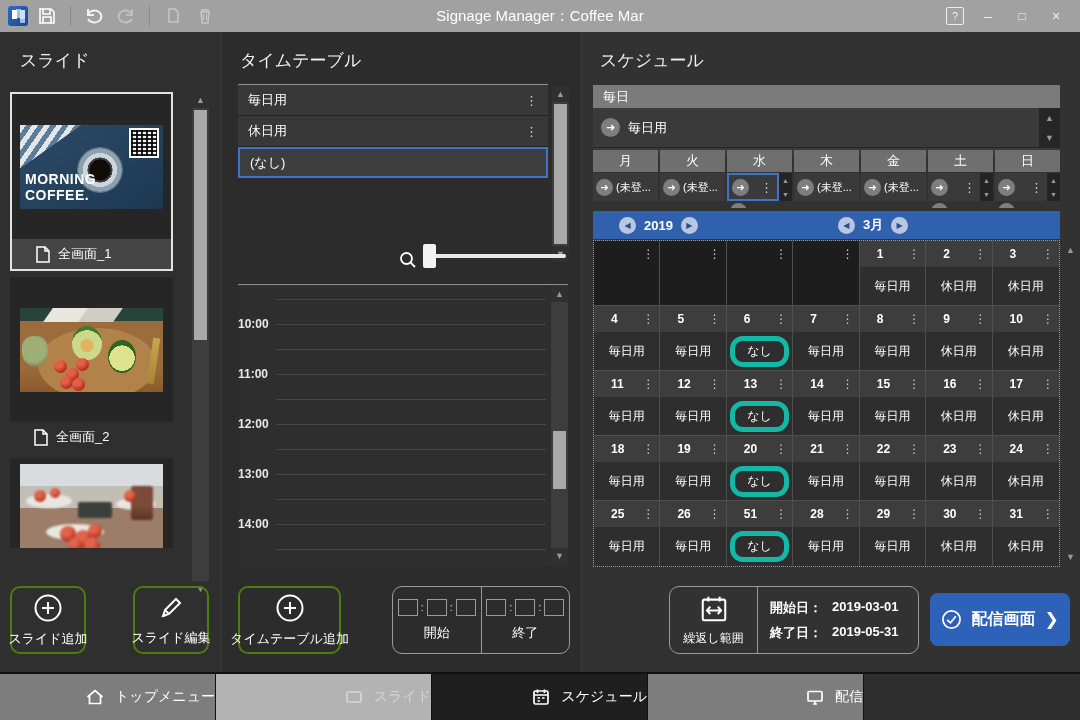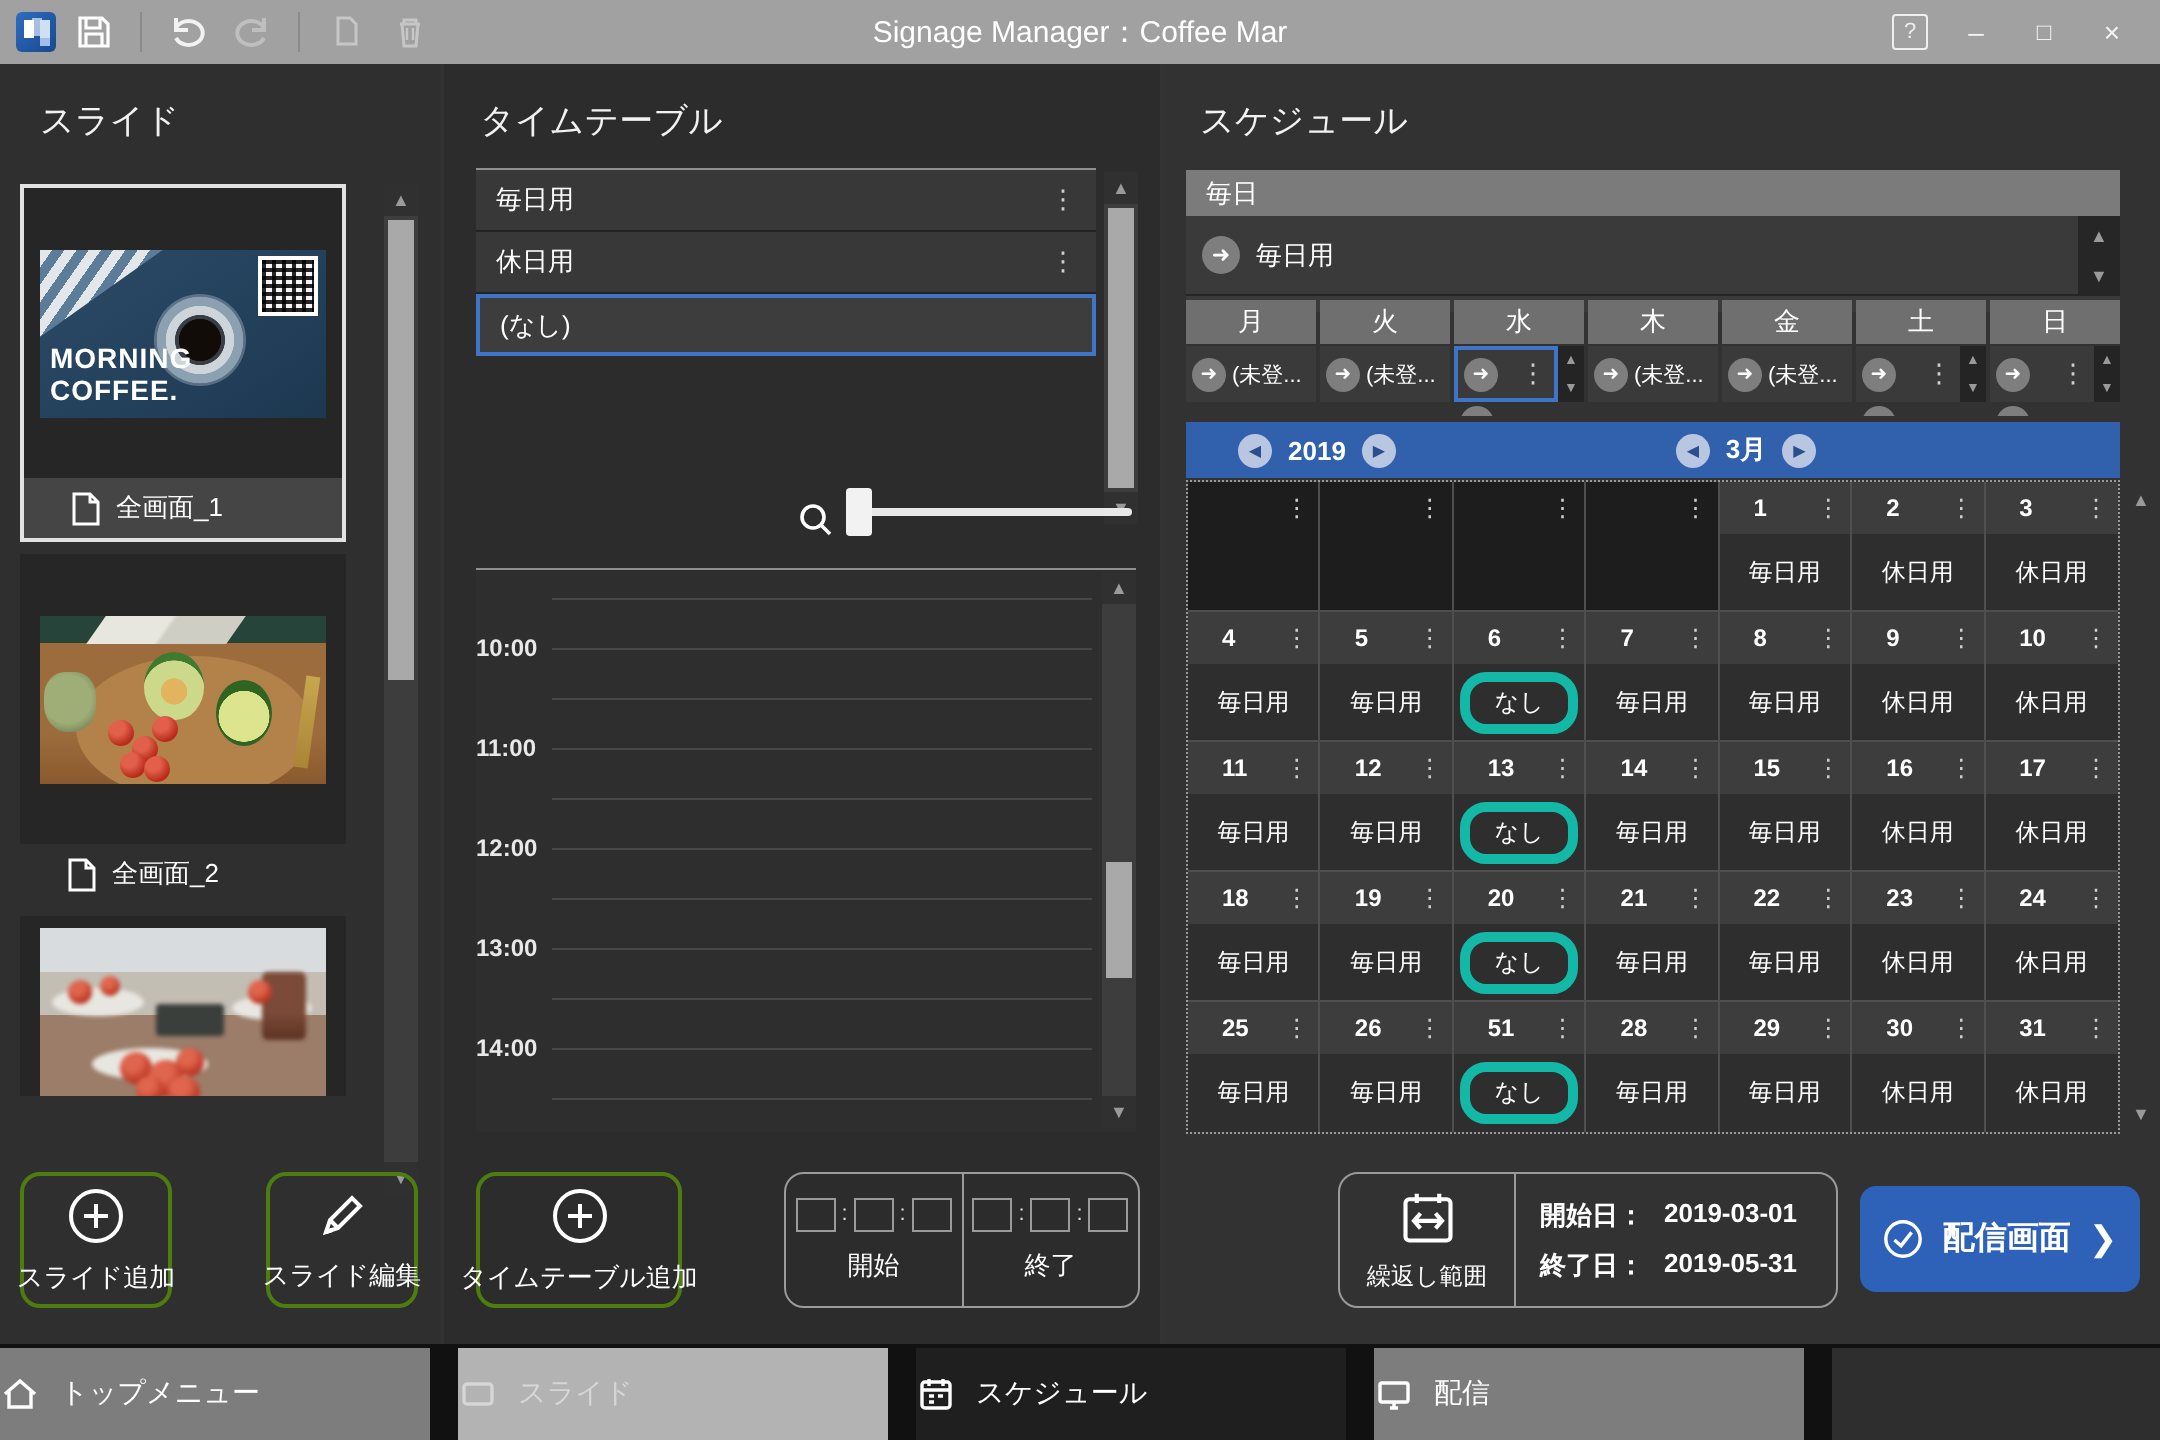--- a/index.html
+++ b/index.html
@@ -138,21 +138,21 @@
   
   .repeat-group{position:absolute;left:87px;top:554px;width:250px;height:68px;border:1px solid #9a9a9a;border-radius:10px;display:flex;}
   .rg-btn{flex:0 0 88px;display:flex;flex-direction:column;align-items:center;justify-content:center;gap:6px;border-right:1px solid #9a9a9a;}
   .rg-btn .lbl{font-size:12px;}
   .rg-dates{flex:1;display:flex;flex-direction:column;justify-content:center;gap:7px;padding-left:12px;font-size:13px;font-weight:bold;}
   .rg-row{display:flex;gap:10px;}
   .publish-btn{position:absolute;left:348px;top:561px;width:140px;height:53px;background:#2e62b8;border-radius:8px;display:flex;align-items:center;justify-content:center;gap:9px;font-size:16px;font-weight:bold;color:#fff;}
   .publish-chevron{font-size:17px;font-weight:bold;}
   
   .nav{position:absolute;left:0;top:672px;width:1080px;height:48px;background:#111;display:flex;border-top:2px solid #111;}
-  .nav-tab{width:215px;display:flex;align-items:center;justify-content:flex-start;gap:10px;font-size:14px;margin-right:14px;}
+  .nav-tab{width:215px;display:flex;align-items:center;justify-content:flex-end;gap:10px;font-size:14px;margin-right:1px;}
   .nav-tab.normal{background:#7d7d7d;color:#fff;}
   .nav-tab.disabled{background:#b3b3b3;color:#d6d6d6;}
   .nav-tab.active{background:#1f1f1f;color:#fff;}
   .nav-fill{flex:1;background:#2e2e2e;}
   .icon-dim svg{opacity:.55;}
 </style>
 </head>
 <body>
 
 <div class="app">

